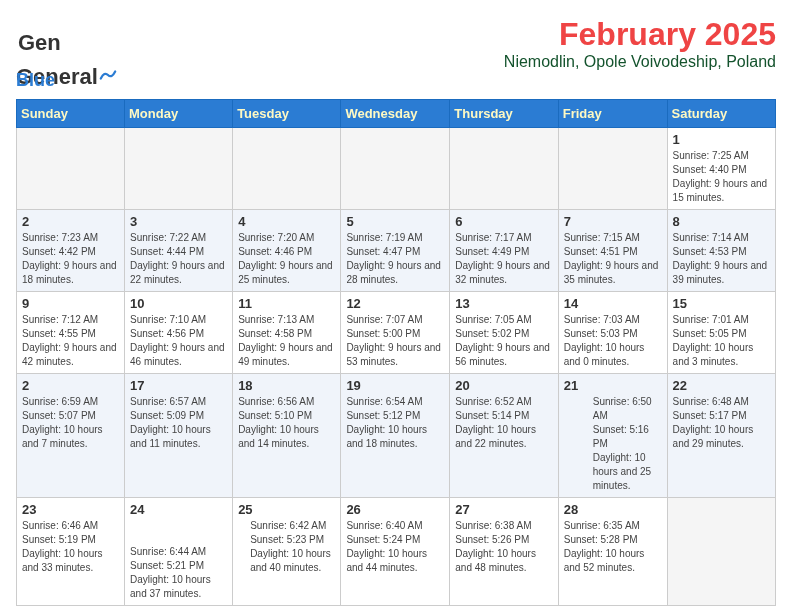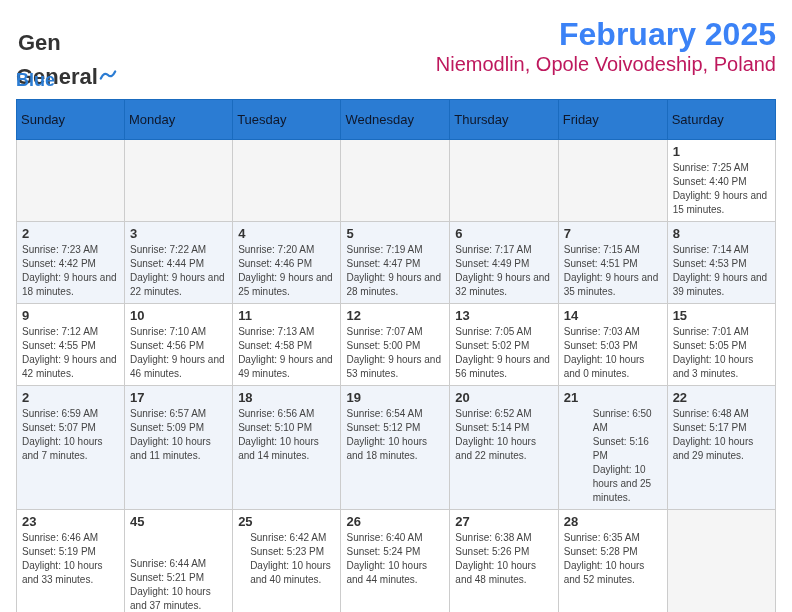--- a/index.html
+++ b/index.html
@@ -20,38 +20,38 @@
       display: flex;
       flex-direction: column;
       align-items: flex-start;
     }
     .title-block {
       text-align: right;
     }
     .title-block h1 {
       font-size: 32px;
       font-weight: bold;
-      color: #3b82f6;
+      color: #ef4444;
     }
     .title-block h2 {
-      font-size: 20px;
+      font-size: 16px;
       font-weight: normal;
-      color: #be185d;
+      color: #14532d;
     }
     .calendar {
       width: 100%;
       border-collapse: collapse;
       border: 1px solid #ccc;
     }
     .calendar th {
       background: #2b7cd3;
-      color: #0f172a;
+      color: #fef9c3;
       font-size: 13px;
-      font-weight: normal;
-      padding: 12px 4px;
+      font-weight: bold;
+      padding: 6px 4px;
       text-align: left;
       border: 1px solid #1a6bbf;
     }
     .calendar td {
       border: 1px solid #ccc;
       vertical-align: top;
       padding: 4px 5px;
       width: 110px;
       min-height: 80px;
       font-size: 10.5px;
@@ -262,21 +262,21 @@
         </td>
       </tr>
       <tr>
         <td>
           <span class="day-num">23</span>
           <div class="day-info" style="white-space: pre-line;">Sunrise: 6:46 AM
 Sunset: 5:19 PM
 Daylight: 10 hours and 33 minutes.</div>
         </td>
         <td>
-          <span class="day-num">45</span>
+          <span class="day-num">24</span>
           <div class="day-info" style="white-space: pre-line; margin-top: 28px;">Sunrise: 6:44 AM
 Sunset: 5:21 PM
 Daylight: 10 hours and 37 minutes.</div>
         </td>
         <td>
           <span class="day-num">25</span>
           <div class="day-info" style="white-space: pre-line; margin-left: 12px;">Sunrise: 6:42 AM
 Sunset: 5:23 PM
 Daylight: 10 hours and 40 minutes.</div>
         </td>

